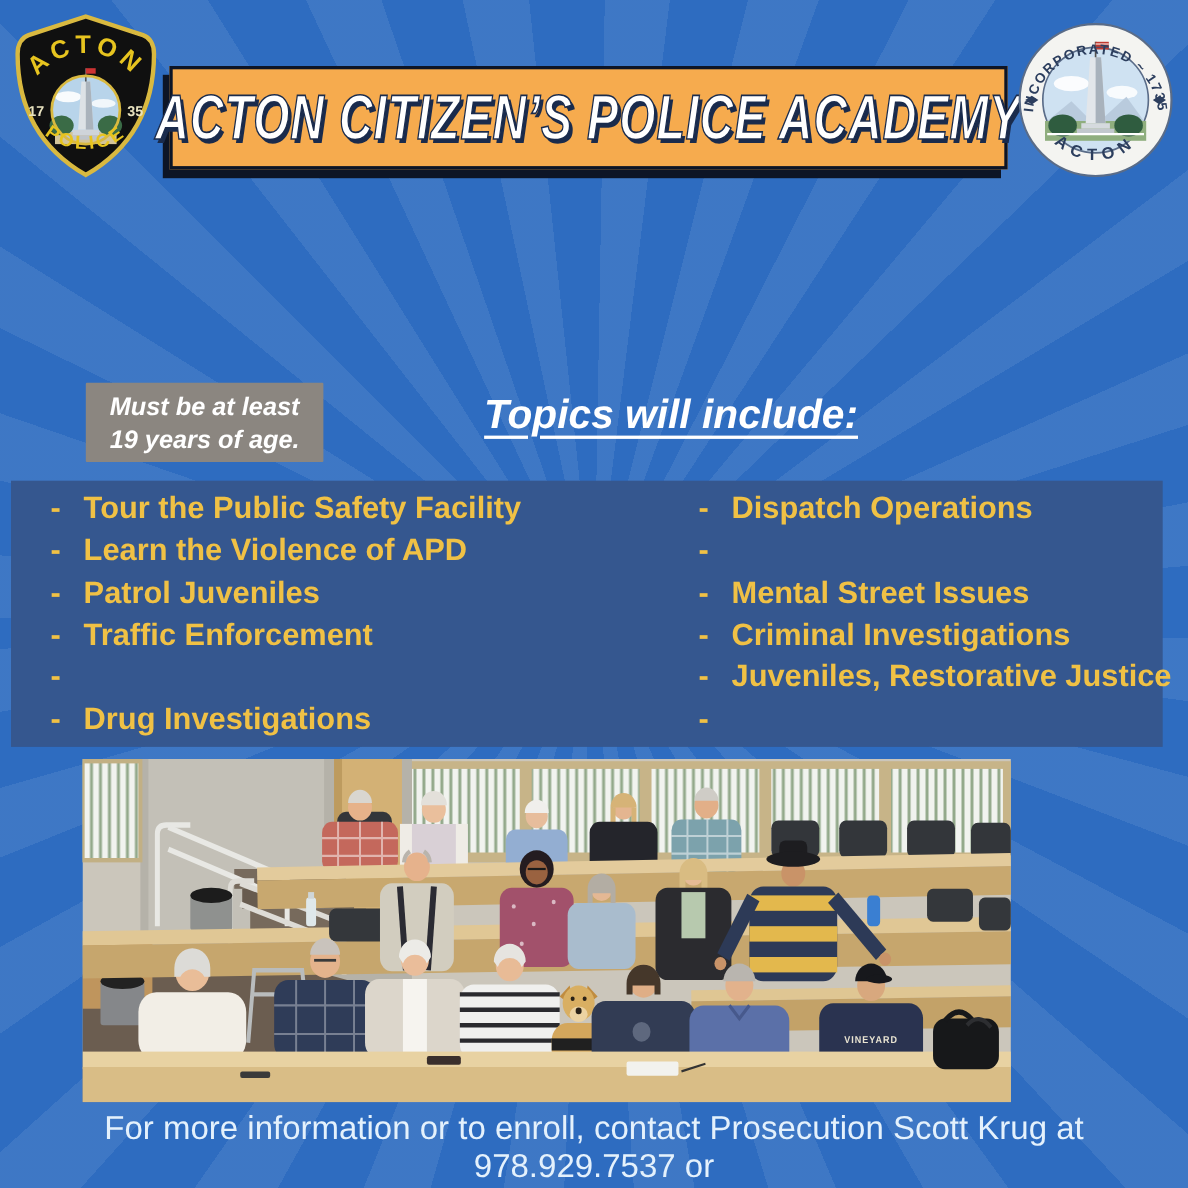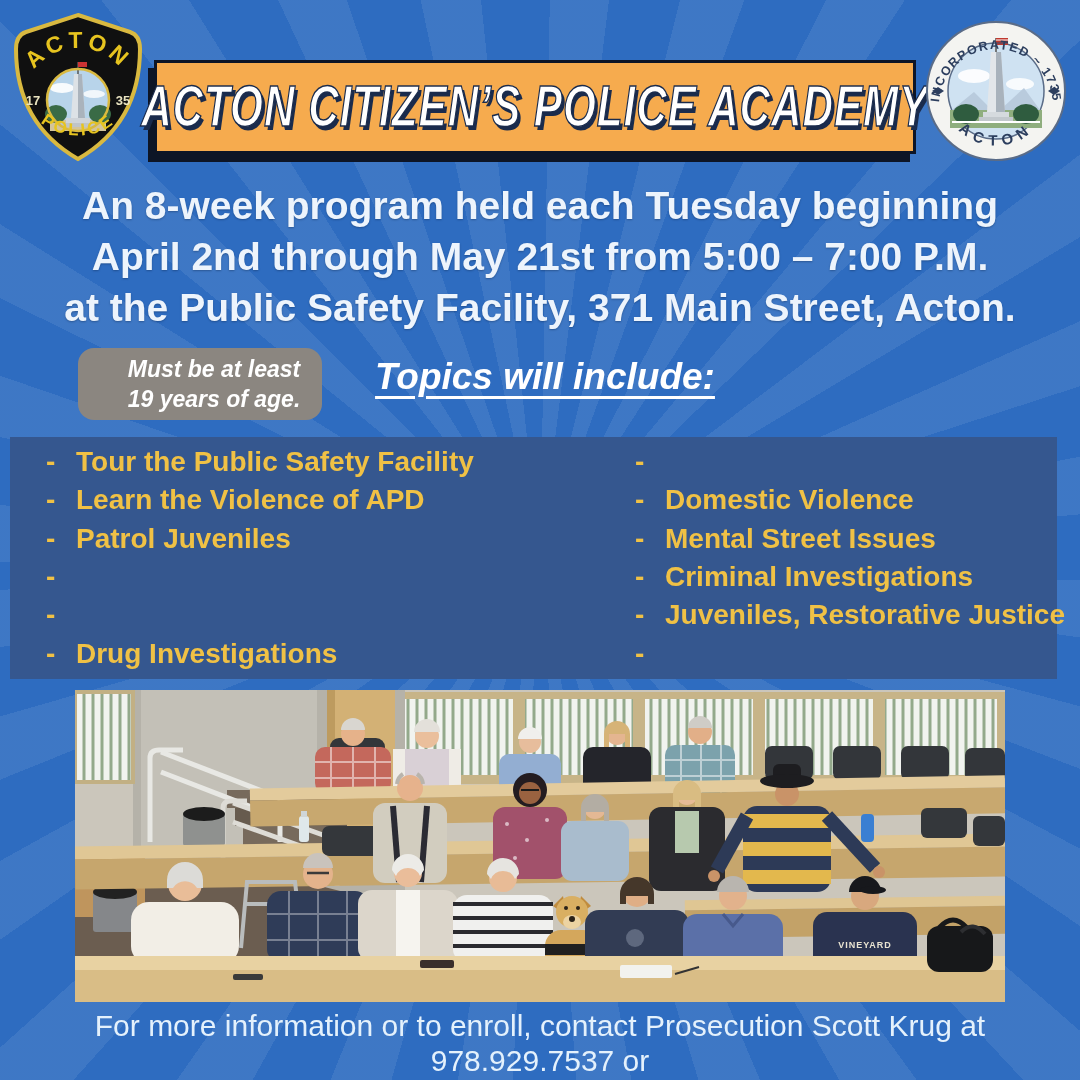--- a/index.html
+++ b/index.html
@@ -29,47 +29,47 @@
   }
   
   .intro{
     position:absolute;left:0;top:180px;width:1080px;text-align:center;
     color:#edf4fc;font-weight:bold;font-size:39px;line-height:51px;
     text-shadow:0 1px 2px rgba(10,30,60,.35);
   }
   
   .age-box{
     position:absolute;left:78px;top:348px;width:216px;height:72px;
-    background:#8b8680;border-radius:16px;
+    background:#8b8680;border-radius:1px;
     display:flex;flex-direction:column;align-items:center;justify-content:center;
-    color:#ffffff;font-style:italic;font-weight:bold;font-size:23px;line-height:30px;padding-left:28px;
+    color:#ffffff;font-style:italic;font-weight:bold;font-size:23px;line-height:30px;
   }
   .topics-heading{
-    position:absolute;left:310px;top:356px;width:470px;text-align:center;
+    position:absolute;left:310px;top:356px;width:470px;text-align:right;
     color:#ffffff;font-weight:bold;font-style:italic;font-size:37px;
     text-decoration:underline;text-decoration-thickness:3px;text-underline-offset:7px;
   }
   
   .topics-band{
     position:absolute;left:10px;top:437px;width:1047px;height:242px;
     background:#35578f;display:flex;
   }
   .topics-band ul{
     list-style:none;margin:0;padding:6px 0 6px 0;
     display:flex;flex-direction:column;justify-content:space-around;
   }
   .topics-band ul.col-left{flex:0 0 587px;padding-left:36px;}
   .topics-band ul.col-right{flex:1;padding-left:2px;}
   .topics-band li{
     display:flex;align-items:baseline;
     color:#f0c145;font-weight:bold;font-size:28px;white-space:nowrap;
   }
   .topics-band .dash{width:30px;flex:0 0 30px;}
   
-  .photo{position:absolute;left:75px;top:690px;width:930px;height:312px;margin:0;}
+  .photo{position:absolute;left:75px;top:690px;width:844px;height:312px;margin:0;}
   .photo svg{display:block;width:100%;height:100%;}
   
   .footer{
     position:absolute;left:0;top:1008px;width:1080px;text-align:center;
     color:#e4f1fc;font-size:30px;line-height:35px;font-weight:normal;
   }
 </style>
 </head>
 <body>
 
@@ -138,25 +138,20 @@
     <text font-size="12.5" font-weight="bold" fill="#2c3e5e" letter-spacing="1.5">
       <textPath href="#sealTopArc" startOffset="50%" text-anchor="middle">INCORPORATED ~ 1735</textPath>
     </text>
     <text font-size="15" font-weight="bold" fill="#2c3e5e" letter-spacing="6">
       <textPath href="#sealBotArc" startOffset="50%" text-anchor="middle">ACTON</textPath>
     </text>
     <polygon points="10,73 16,69 22,73 16,77" fill="#2c3e5e"></polygon>
     <polygon points="126,73 132,69 138,73 132,77" fill="#2c3e5e"></polygon>
   </svg>
 
-  <section class="intro">
-    <div>An 8-week program held each Tuesday beginning</div>
-    <div>April 2nd through May 21st from 5:00 – 7:00 P.M.</div>
-    <div>at the Public Safety Facility, 371 Main Street, Acton.</div>
-  </section>
 
   <div class="age-box">
     <div>Must be at least</div>
     <div>19 years of age.</div>
   </div>
 
   <div class="topics-heading">Topics will include:</div>
 
   <section class="topics-band">
     <ul class="col-left">
@@ -167,36 +162,37 @@
       <li>
           <span class="dash">-</span>
           <span>Learn the Violence of APD</span>
         </li>
       <li>
           <span class="dash">-</span>
           <span>Patrol Juveniles</span>
         </li>
       <li>
           <span class="dash">-</span>
+          <span>Traffic Enforcement</span>
         </li>
       <li>
           <span class="dash">-</span>
         </li>
       <li>
           <span class="dash">-</span>
           <span>Drug Investigations</span>
         </li>
     </ul>
     <ul class="col-right">
       <li>
           <span class="dash">-</span>
-        </li>
-      <li>
-          <span class="dash">-</span>
-          <span>Domestic Violence</span>
+          <span>Dispatch Operations</span>
+        </li>
+      <li>
+          <span class="dash">-</span>
         </li>
       <li>
           <span class="dash">-</span>
           <span>Mental Street Issues</span>
         </li>
       <li>
           <span class="dash">-</span>
           <span>Criminal Investigations</span>
         </li>
       <li>

